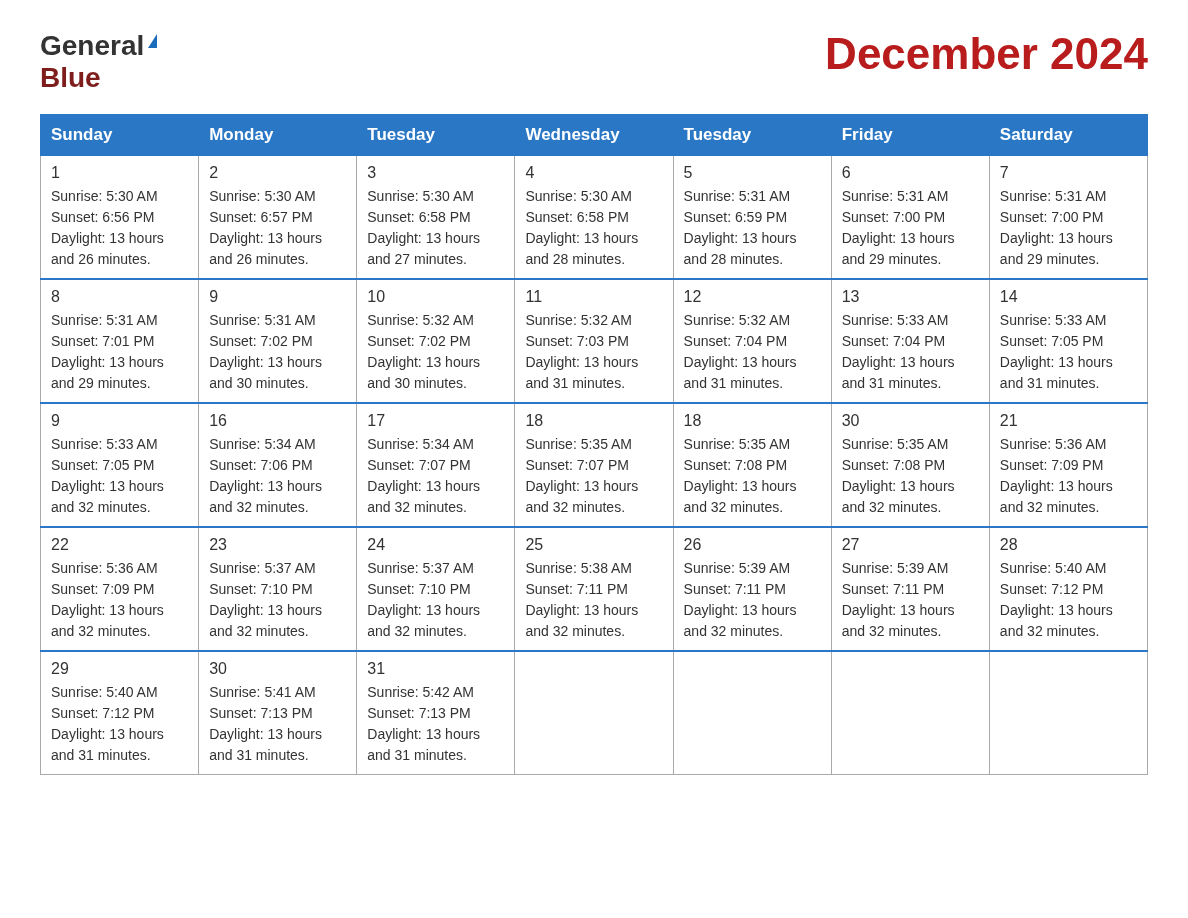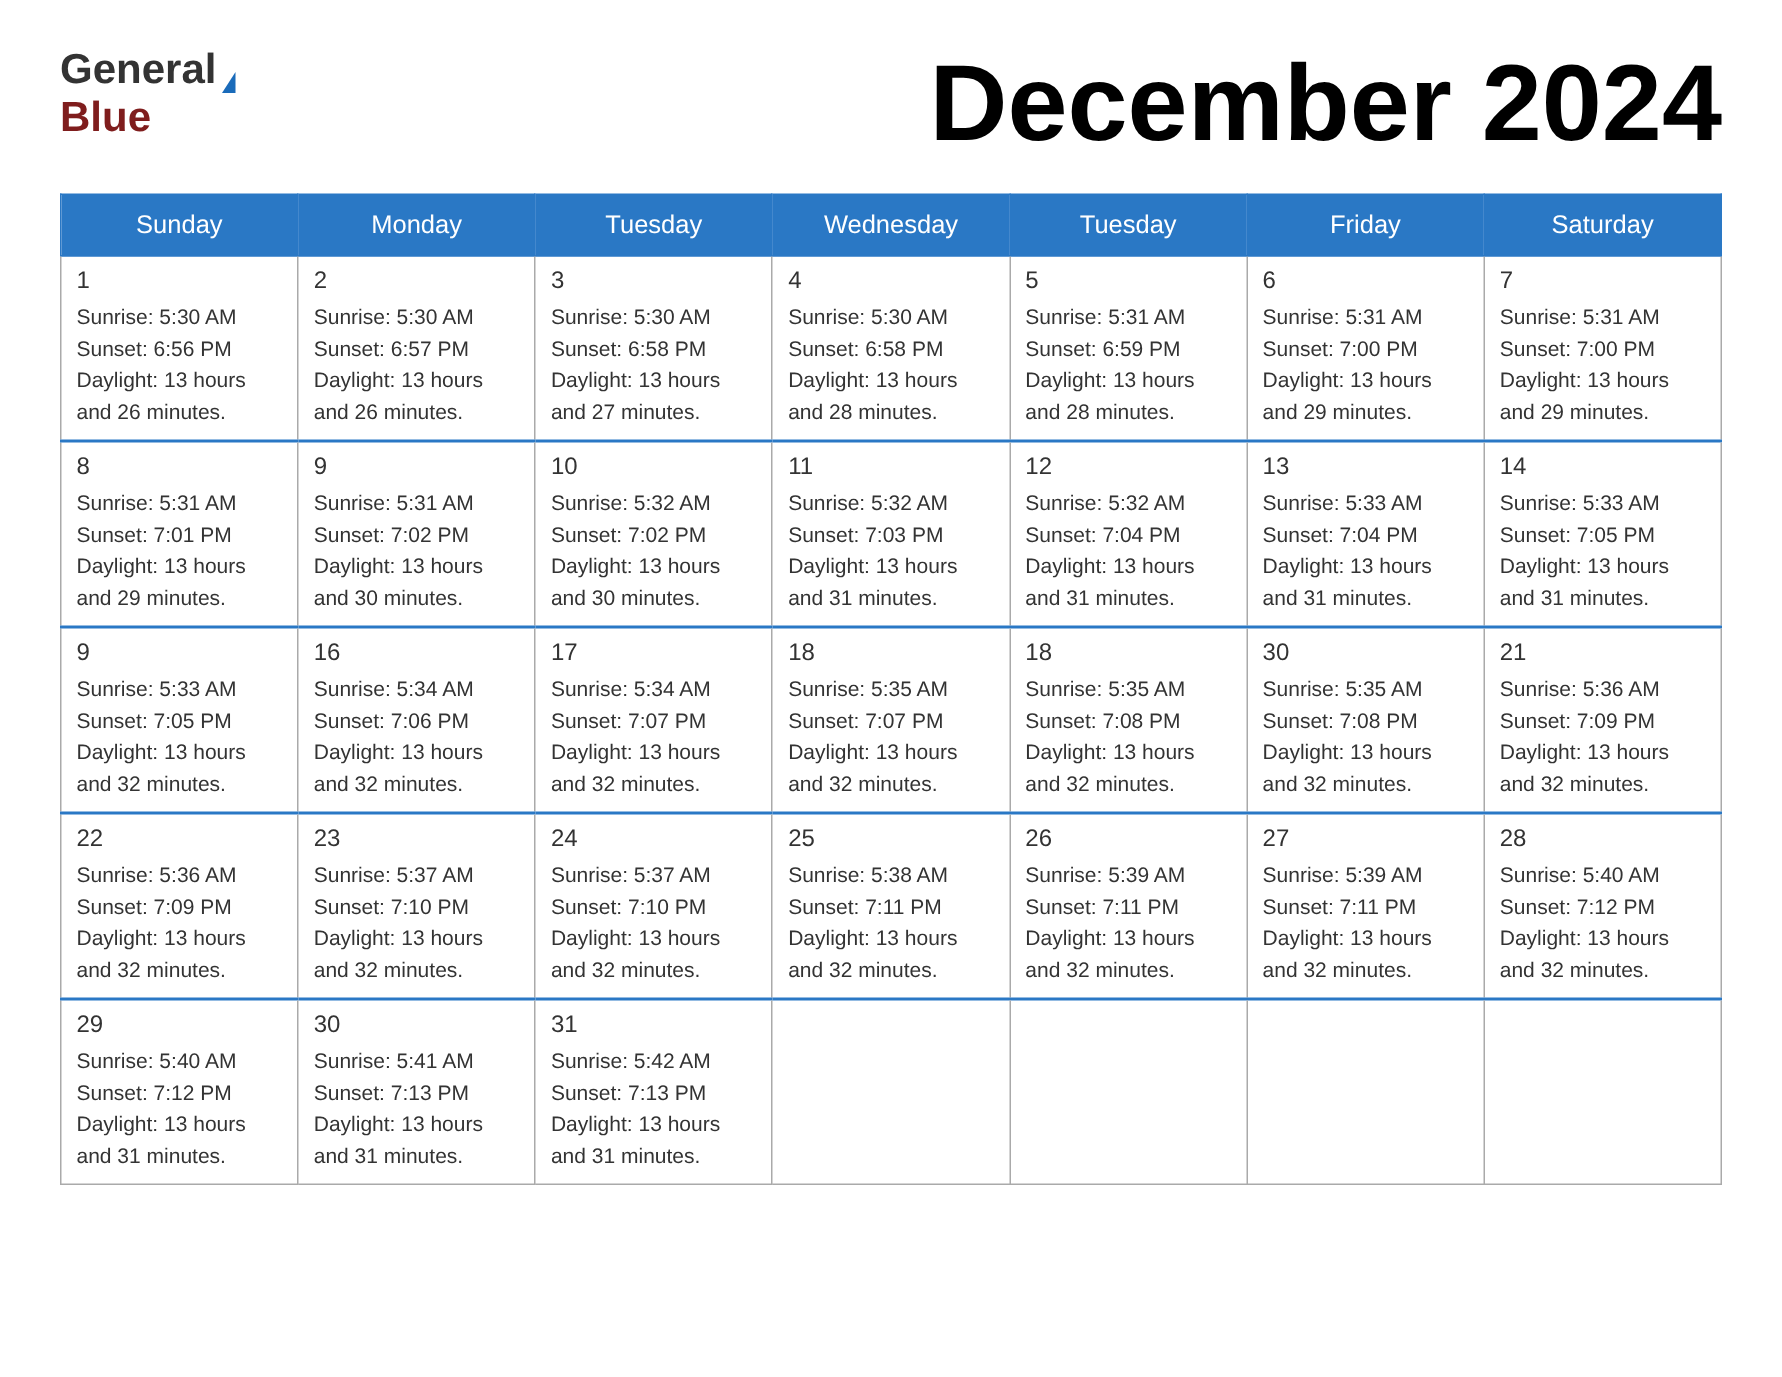--- a/index.html
+++ b/index.html
@@ -16,47 +16,47 @@
       align-items: flex-start;
       margin-bottom: 20px;
     }
     .logo {
       display: flex;
       flex-direction: column;
       align-items: flex-start;
     }
     .logo-line1 {
       display: flex;
-      align-items: flex-end;
+      align-items: flex-start;
     }
     .title-block {
       text-align: right;
     }
     .month-title {
-      font-size: 72px;
+      font-size: 44px;
       font-weight: bold;
-      color: #000000;
+      color: #b91c1c;
       line-height: 1.1;
     }
     .location-title {
       font-size: 22px;
       color: #444;
       margin-top: 4px;
     }
     .calendar {
       width: 100%;
       border-collapse: collapse;
     }
     .calendar th {
       background-color: #2a78c5;
       color: #ffffff;
       font-size: 17px;
-      font-weight: normal;
+      font-weight: bold;
       padding: 10px 10px;
-      text-align: center;
+      text-align: left;
       border: 1px solid #2a78c5;
     }
     .calendar td {
       vertical-align: top;
       padding: 8px 10px;
       border: 1px solid #aaa;
       font-size: 12.5px;
       color: #333;
       width: 14.28%;
       min-height: 100px;

